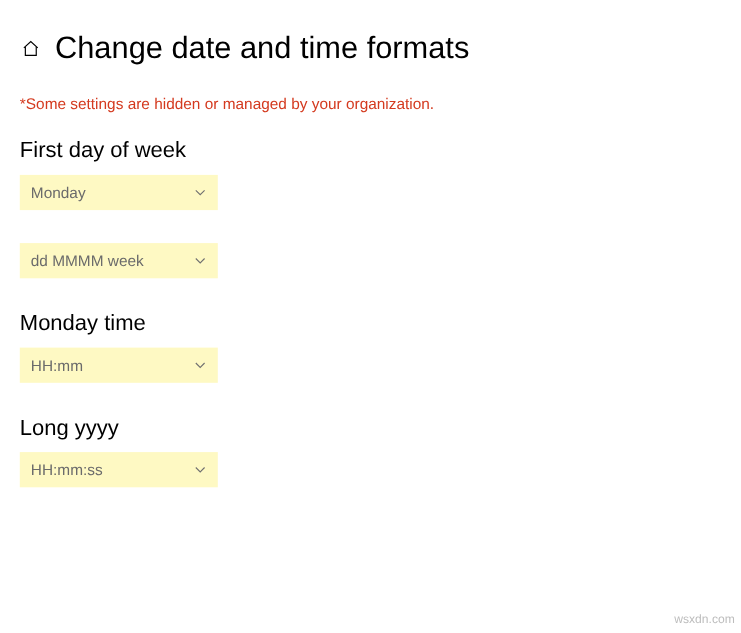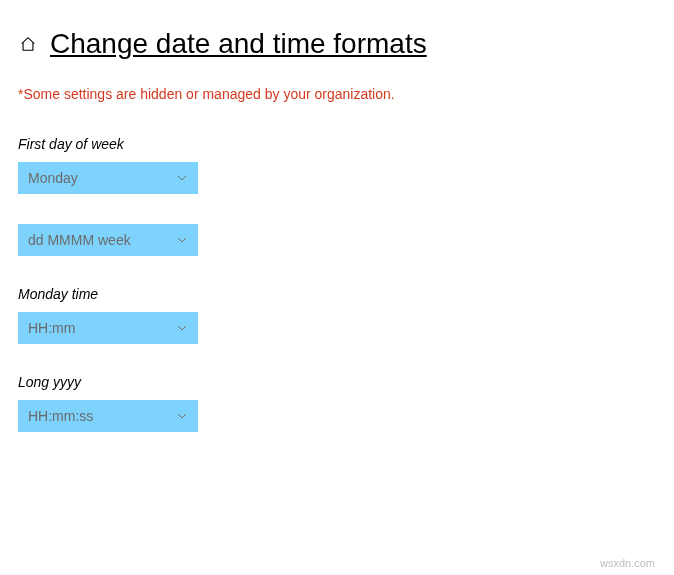--- a/index.html
+++ b/index.html
@@ -27,40 +27,38 @@
       height: 20px;
       display: inline-flex;
       align-items: center;
       justify-content: center;
       flex-shrink: 0;
     }
     .header-title {
       font-size: 28px;
       font-weight: 350;
       line-height: 1;
-      text-decoration: underline;
     }
     .warning {
       color: #d43a1f;
       font-size: 14px;
-      margin-bottom: 34px;
+      margin-bottom: 24px;
     }
     .setting-group {
       margin-bottom: 30px;
     }
     .setting-label {
-      font-size: 14px;
+      font-size: 20px;
       margin-bottom: 10px;
       color: #000;
-      font-style: italic;
     }
     .dropdown {
       width: 180px;
       height: 32px;
-      background: #7dd3fc;
+      background: #fef9c3;
       display: flex;
       align-items: center;
       justify-content: space-between;
       padding: 0 8px 0 10px;
       color: #6b6b6b;
       font-size: 14px;
     }
     .dropdown-value {
       flex: 1;
     }
@@ -68,21 +66,21 @@
       width: 16px;
       height: 16px;
       display: inline-flex;
       align-items: center;
       justify-content: center;
       color: #5a5a5a;
     }
     .watermark {
       position: absolute;
       bottom: 6px;
-      right: 19px;
+      right: 6px;
       font-size: 11px;
       color: #bdbdbd;
     }
   </style>
 </head>
 <body>
 
 <div class="header">
   <span class="header-icon">
     <svg viewBox="0 0 20 20" width="18" height="18" fill="none" stroke="#000" stroke-width="1.2">

